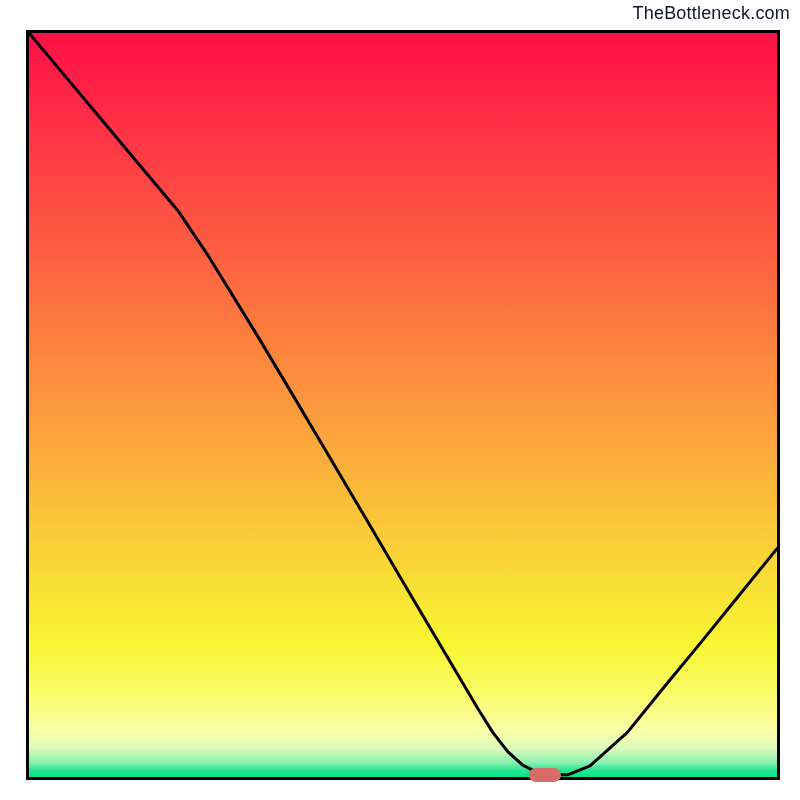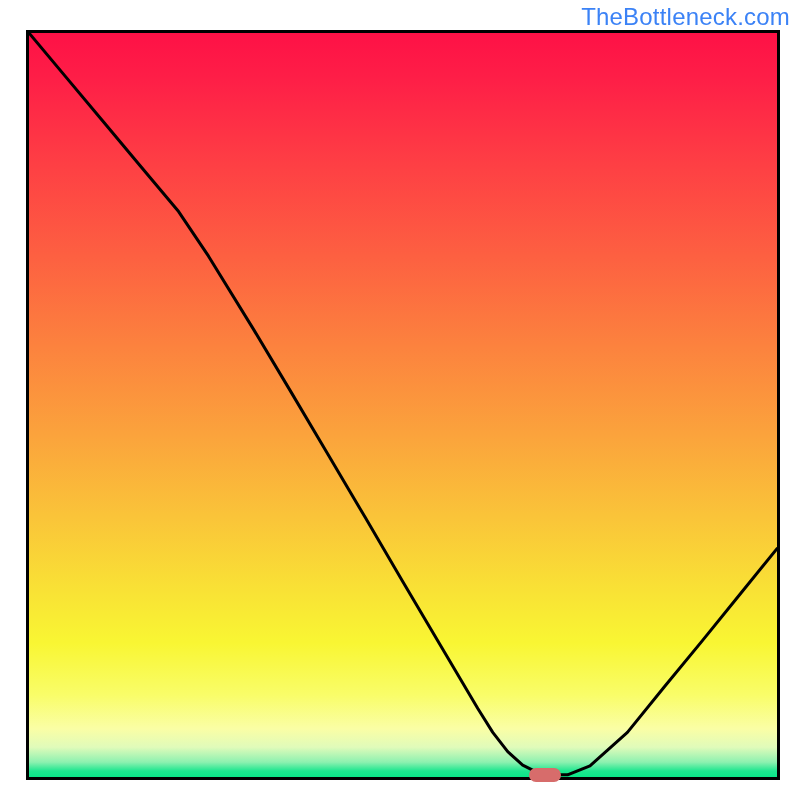--- a/index.html
+++ b/index.html
@@ -12,23 +12,23 @@
   }
   .container {
     position: relative;
     width: 800px;
     height: 800px;
   }
   .watermark {
     position: absolute;
     top: 3px;
     right: 10px;
-    font-size: 24px;
+    font-size: 18px;
     font-weight: 500;
-    color: #3b82f6;
+    color: #0f172a;
     letter-spacing: 0.2px;
     font-family: Arial, Helvetica, sans-serif;
   }
   .plot {
     position: absolute;
     left: 26px;
     top: 30px;
     width: 748px;
     height: 744px;
     border: 3px solid #000000;

